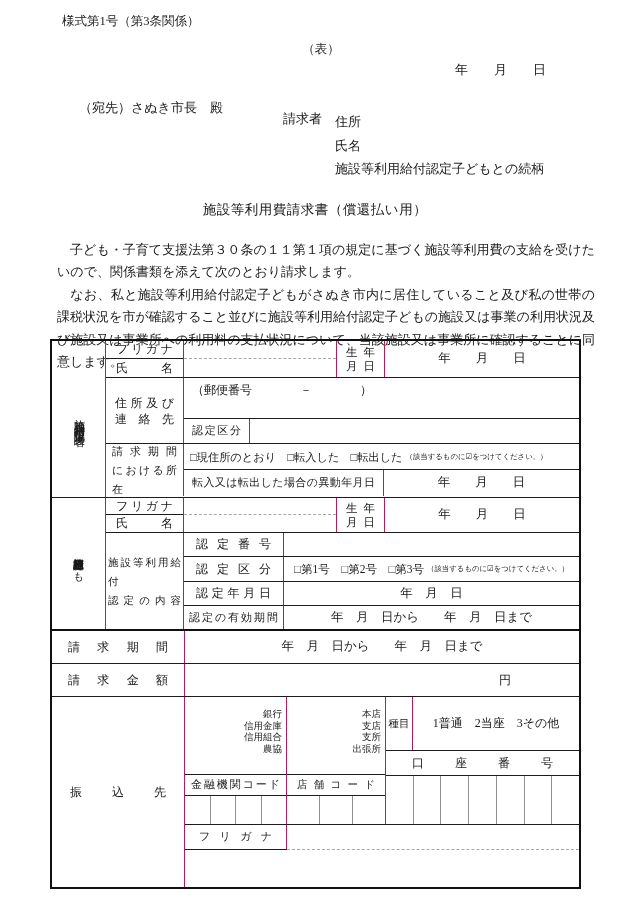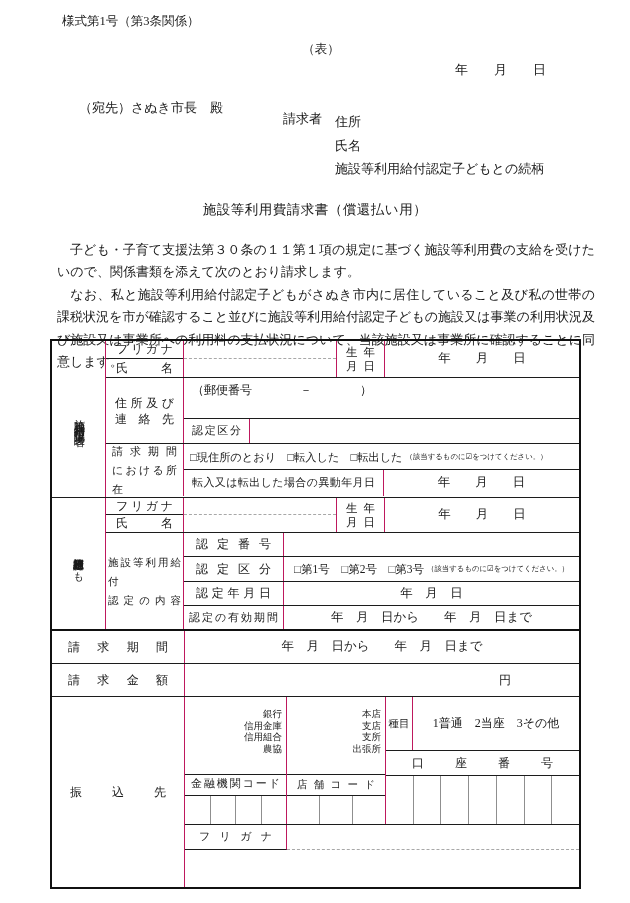--- a/index.html
+++ b/index.html
@@ -179,21 +179,21 @@
       <div class="spread br" style="width:133px; padding:0 16px;">請求金額</div>
       <div class="cell" style="flex:1; justify-content:flex-end; padding-right:68px;">円</div>
     </div>
 
     <div class="fr" style="height:190px;">
       <div class="spread br" style="width:133px; padding:0 18px;">振込先</div>
       <div class="col" style="flex:1;">
 
         <div class="fr bb" style="height:128px;">
 
-          <div class="col br" style="width:102px;font-family:Liberation Mono, monospace;">
+          <div class="col br" style="width:102px;">
             <div class="bank-names bb" style="flex:1;">銀行
 信用金庫
 信用組合
 農協</div>
             <div class="spread bb" style="height:21px; padding:0 6px; font-size:11px;">金融機関コード</div>
             <div class="fr" style="height:28px;">
               <div class="brl" style="flex:1;"></div>
               <div class="brl" style="flex:1;"></div>
               <div class="brl" style="flex:1;"></div>
               <div style="flex:1;"></div>

